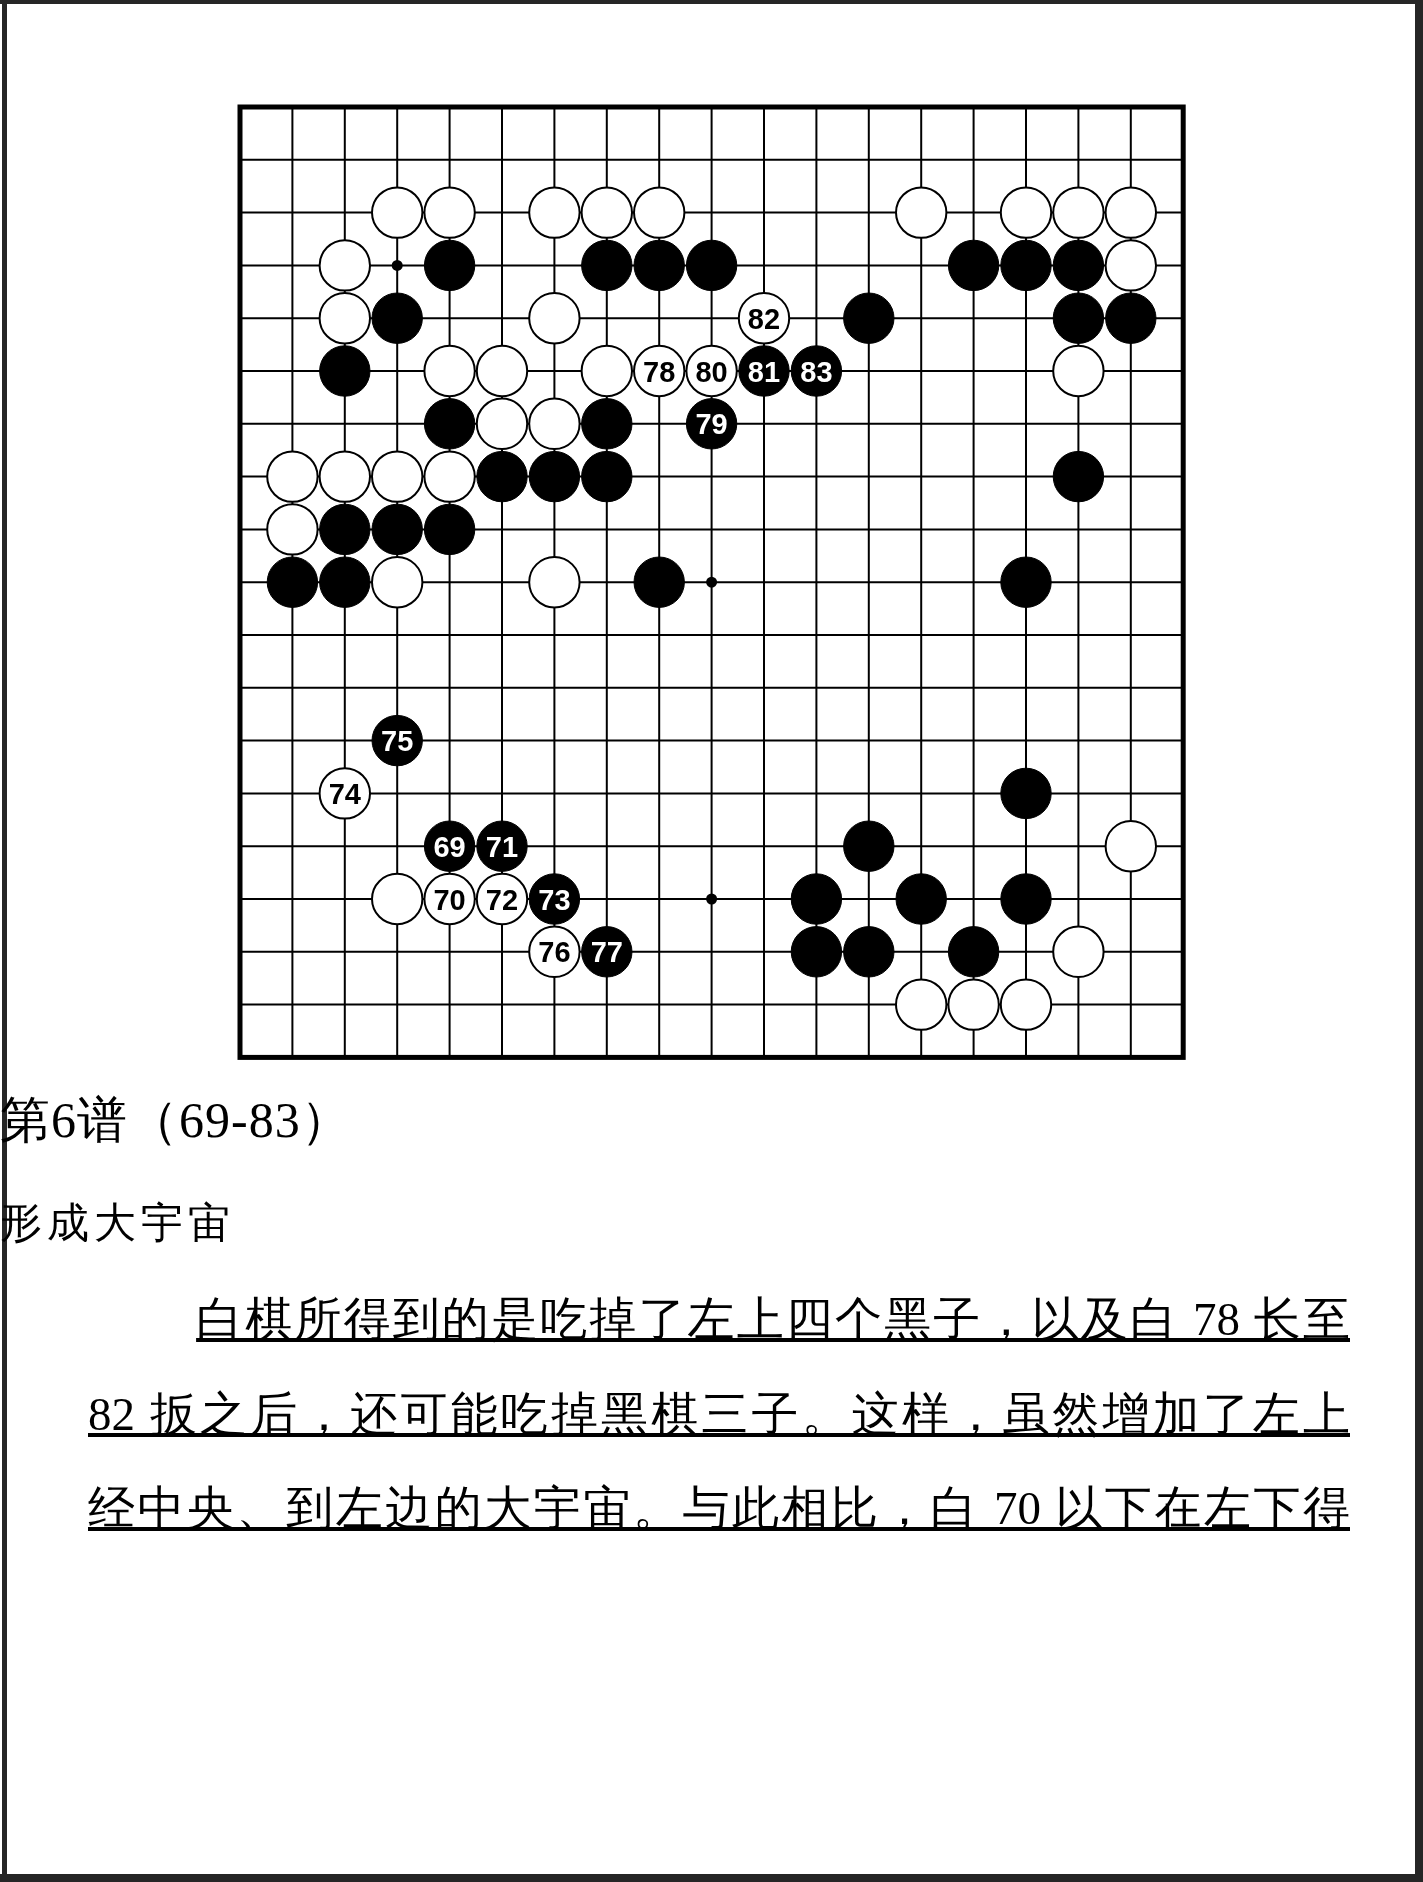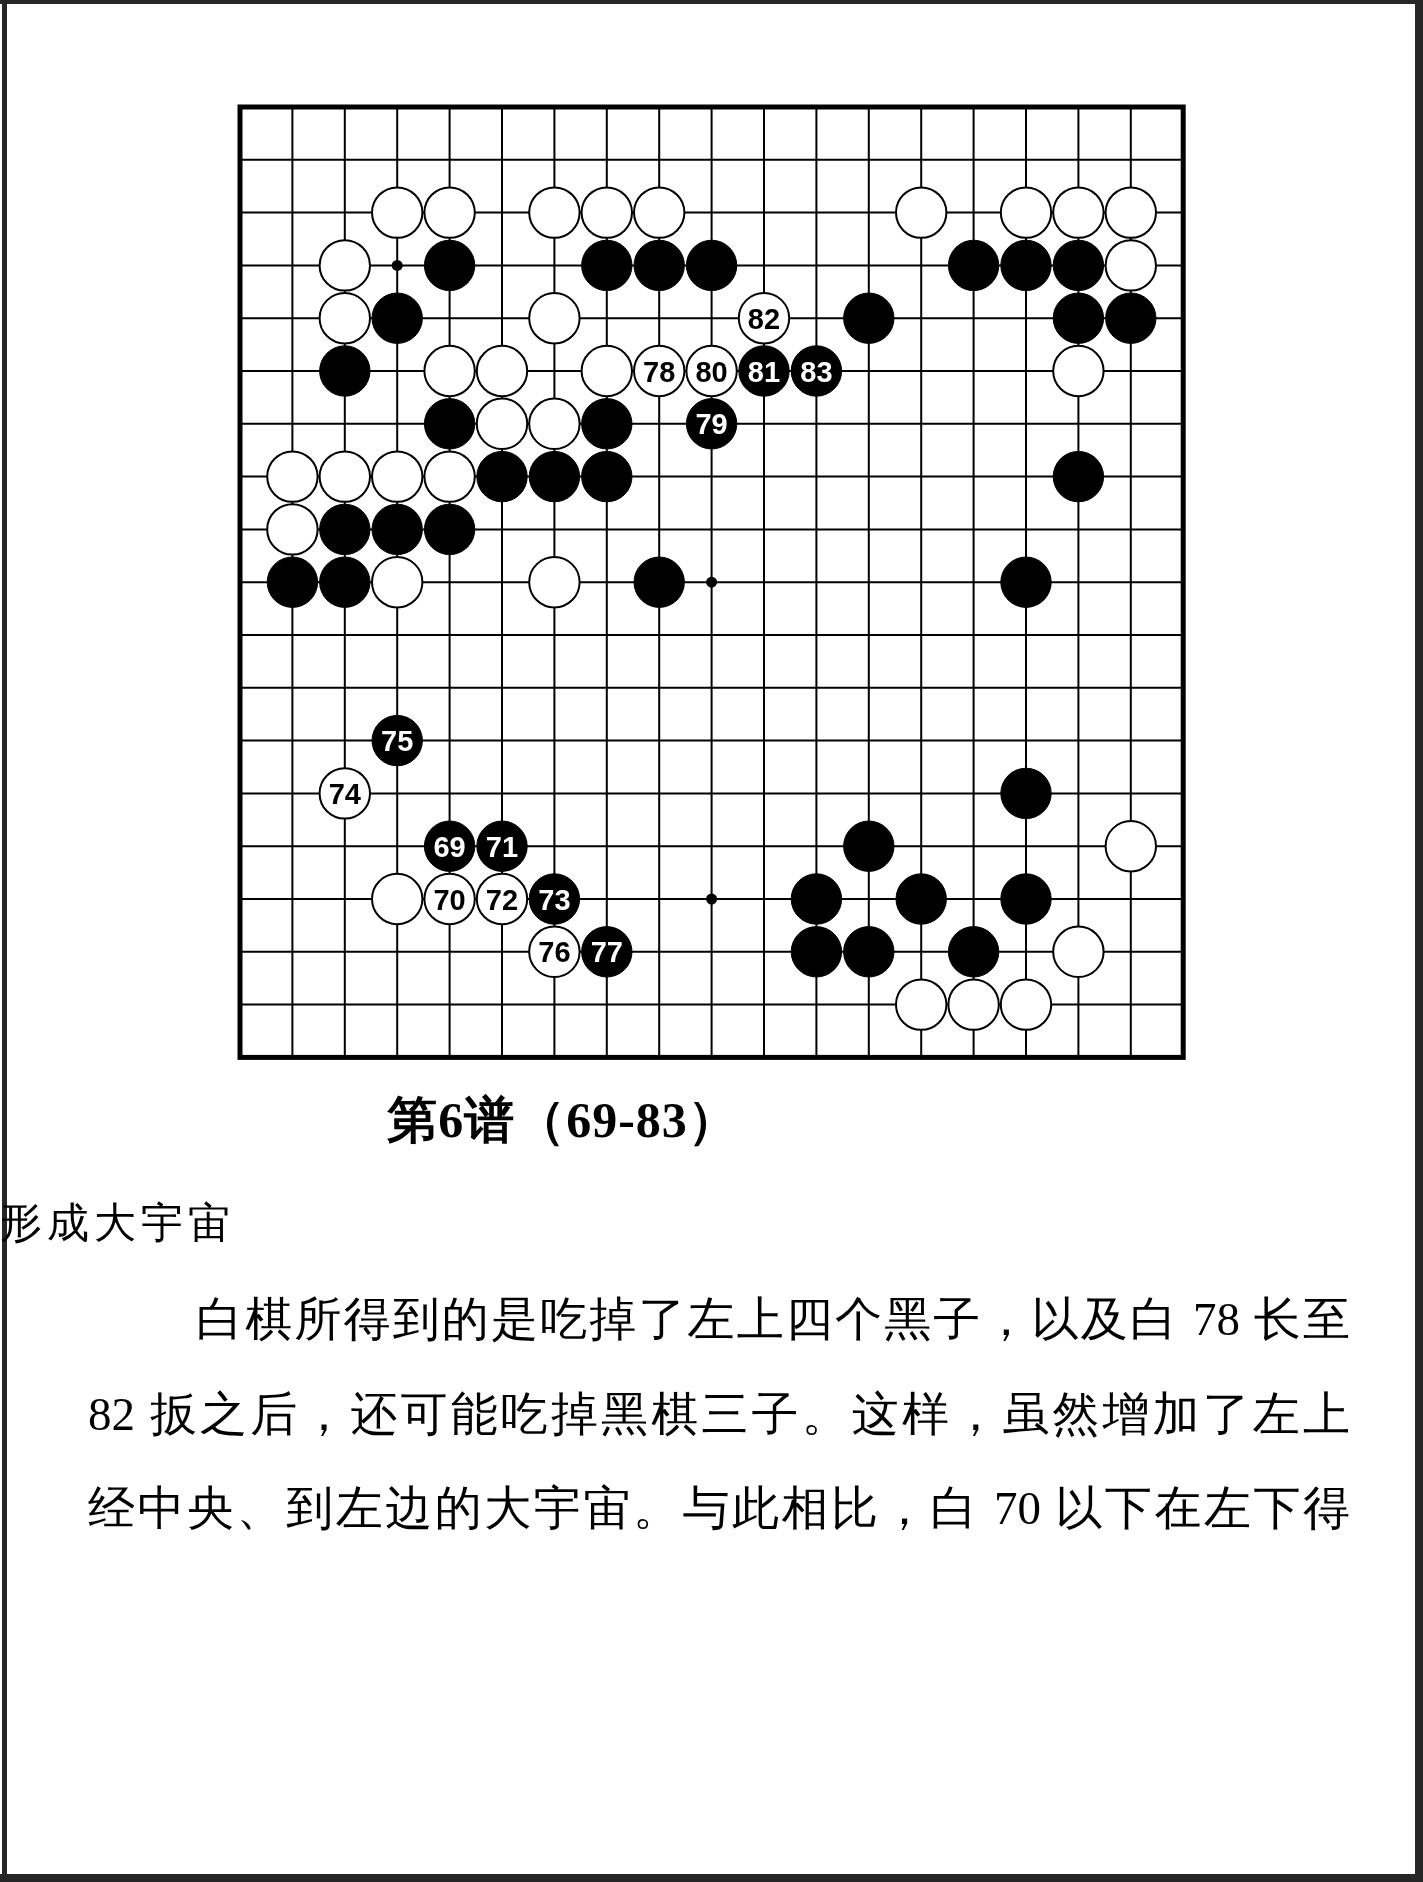--- a/index.html
+++ b/index.html
@@ -30,23 +30,23 @@
     height: 1010px;
     text-decoration: underline;
   }
   #board-svg { display: block; }
 
   .caption {
     position: absolute;
     left: 0;
     top: 1090px;
     width: 1126px;
-    text-align: center;
+    text-align: left;
     font-size: 50px;
-    font-weight: bold;
+    font-weight: normal;
     letter-spacing: 1px;
     line-height: 60px;
   }
   .subtitle {
     position: absolute;
     left: 0;
     top: 1196px;
     width: 1423px;
     text-align: left;
     font-size: 42px;
@@ -60,20 +60,21 @@
     top: 1272px;
     width: 1262px;
     font-size: 47px;
     line-height: 94.6px;
   }
   .body-line {
     height: 94.6px;
     text-align: justify;
     text-align-last: justify;
     white-space: nowrap;
+    text-decoration: underline;
   }
   .body-line.indent { text-indent: 2.3em; }
   .page-number {
     position: absolute;
     left: 0;
     top: 1934px;
     width: 1423px;
     text-align: right;
     font-size: 38px;
     letter-spacing: 2px;

